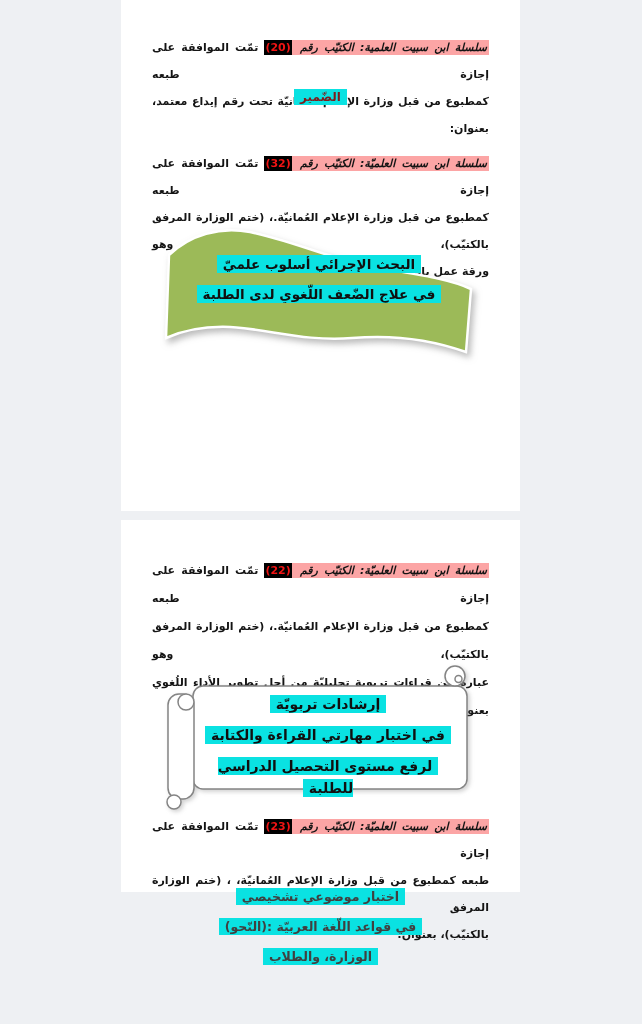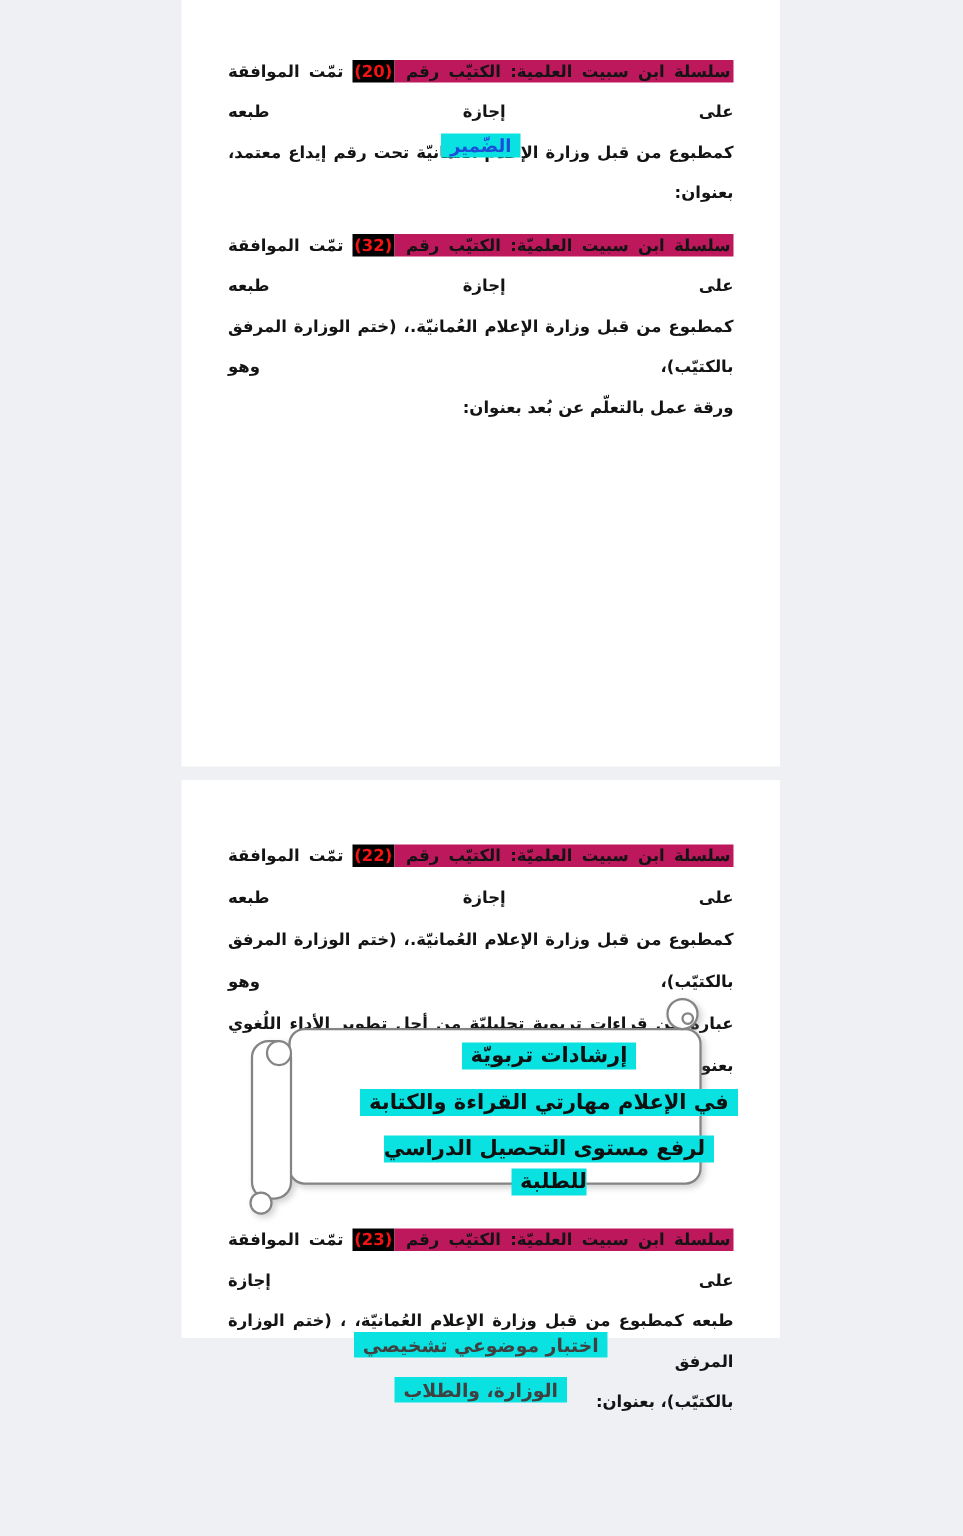--- a/index.html
+++ b/index.html
@@ -22,29 +22,29 @@
     font-size:11px;font-weight:bold;color:#141414;
     line-height:27px;
   }
   .para .line{white-space:nowrap;}
   .para .line.full{
     white-space:normal;
     text-align:justify;text-align-last:justify;
   }
   .para .line.last{text-align:right;}
 
-  .hl-y{background:#be185d;padding:1px 2px;}
+  .hl-y{background:#fca5a5;padding:1px 2px;font-style:italic;}
   .num{color:#f01414;background:#000000;padding:1px 1px;}
 
   .hl-c{background:#0ae2e2;padding:1px 6px;}
 
   .titleblock{
     position:absolute;left:31px;width:337px;
     direction:rtl;text-align:center;
-    font-weight:bold;color:#1d4ed8;
+    font-weight:bold;color:#7f1d1d;
   }
   .titleblock .tline{margin-bottom:6px;font-size:12px;line-height:18px;}
 
   
   .banner{position:absolute;left:39px;top:228px;width:318px;height:142px;}
   .banner svg{position:absolute;left:0;top:0;
     filter:drop-shadow(3px 4px 3px rgba(120,120,120,0.5));}
   .banner-text{
     position:absolute;left:0;top:26px;width:100%;
     direction:rtl;text-align:center;
@@ -52,21 +52,21 @@
   }
   .banner-text div{margin-bottom:9px;line-height:21px;}
 
   
   .scrollshape{position:absolute;left:44px;top:143px;width:310px;height:150px;}
   .scrollshape svg{position:absolute;left:0;top:0;
     filter:drop-shadow(2px 2px 2px rgba(120,120,120,0.35));}
   .scroll-text{
     position:absolute;left:30px;top:30px;width:266px;
     direction:rtl;text-align:center;
-    font-size:14px;font-weight:bold;color:#101010;padding-left:38px;
+    font-size:14px;font-weight:bold;color:#101010;
   }
   .scroll-text div{margin-bottom:9px;line-height:22px;}
 
   .titleblock2{
     position:absolute;left:31px;width:337px;
     direction:rtl;text-align:center;
     font-weight:bold;color:#404040;
   }
   .titleblock2 .tline{margin-bottom:9px;font-size:12.5px;line-height:21px;}
 </style>
@@ -85,20 +85,37 @@
     <div class="titleblock" style="top:88px">
       <div class="tline"><span class="hl-c">الضّمير</span></div>
     </div>
 
     <div class="para" style="top:150px">
       <div class="line full"><span class="hl-y">سلسلة ابن سبيت العلميّة: الكتيّب رقم </span><span class="num">(32)</span><span> تمّت الموافقة على إجازة طبعه</span></div>
       <div class="line full">كمطبوع من قبل وزارة الإعلام العُمانيّة.، (ختم الوزارة المرفق بالكتيّب)، وهو</div>
       <div class="line last">ورقة عمل بالتعلّم عن بُعد بعنوان:</div>
     </div>
 
+    <div class="banner">
+      <svg width="318" height="142" viewBox="0 0 318 142">
+        <path d="M 9,27
+                 C 30,7 60,-2 90,4
+                 C 134,13 170,31 214,39
+                 C 252,46 288,50 311,61
+                 L 306,124
+                 C 278,114 238,106 192,110
+                 C 146,114 108,101 70,99
+                 C 45,98 22,103 6,110
+                 Z" fill="#9cba58" stroke="#ffffff" stroke-width="2.5"></path>
+      </svg>
+      <div class="banner-text">
+        <div><span class="hl-c">البحث الإجرائي أسلوب علميّ</span></div>
+        <div><span class="hl-c">في علاج الضّعف اللّغوي لدى الطلبة</span></div>
+      </div>
+    </div>
   </div>
 
   <div class="page page2">
 
     <div class="para" style="top:37px;line-height:28px">
       <div class="line full"><span class="hl-y">سلسلة ابن سبيت العلميّة: الكتيّب رقم </span><span class="num">(22)</span><span> تمّت الموافقة على إجازة طبعه</span></div>
       <div class="line full">كمطبوع من قبل وزارة الإعلام العُمانيّة.، (ختم الوزارة المرفق بالكتيّب)، وهو</div>
       <div class="line full">عبارة عن قراءات تربوية تحليليّة من أجل تطوير الأداء اللُغوي</div>
       <div class="line last">بعنوان:</div>
     </div>
@@ -109,30 +126,31 @@
           <rect x="28" y="23" width="274" height="103" rx="10"></rect>
           <circle cx="290" cy="13" r="10"></circle>
           <circle cx="293.5" cy="16" r="3.5"></circle>
           <rect x="3" y="31" width="26" height="105" rx="11"></rect>
           <circle cx="21" cy="39" r="8"></circle>
           <circle cx="9" cy="139" r="7"></circle>
         </g>
       </svg>
       <div class="scroll-text">
         <div><span class="hl-c">إرشادات تربويّة</span></div>
-        <div><span class="hl-c">في الإعلام مهارتي القراءة والكتابة</span></div>
+        <div><span class="hl-c">في اختبار مهارتي القراءة والكتابة</span></div>
         <div><span class="hl-c">لرفع مستوى التحصيل الدراسي للطلبة</span></div>
       </div>
     </div>
 
     <div class="para" style="top:293px">
       <div class="line full"><span class="hl-y">سلسلة ابن سبيت العلميّة: الكتيّب رقم </span><span class="num">(23)</span><span> تمّت الموافقة على إجازة</span></div>
       <div class="line full">طبعه كمطبوع من قبل وزارة الإعلام العُمانيّة، ، (ختم الوزارة المرفق</div>
       <div class="line last">بالكتيّب)، بعنوان:</div>
     </div>
 
     <div class="titleblock2" style="top:366px">
       <div class="tline"><span class="hl-c">اختبار موضوعي تشخيصي</span></div>
+      <div class="tline"><span class="hl-c">في قواعد اللّغة العربيّة :(النّحو)</span></div>
       <div class="tline"><span class="hl-c">الوزارة، والطلاب</span></div>
     </div>
   </div>
 
 </div>
 
 </body></html>

